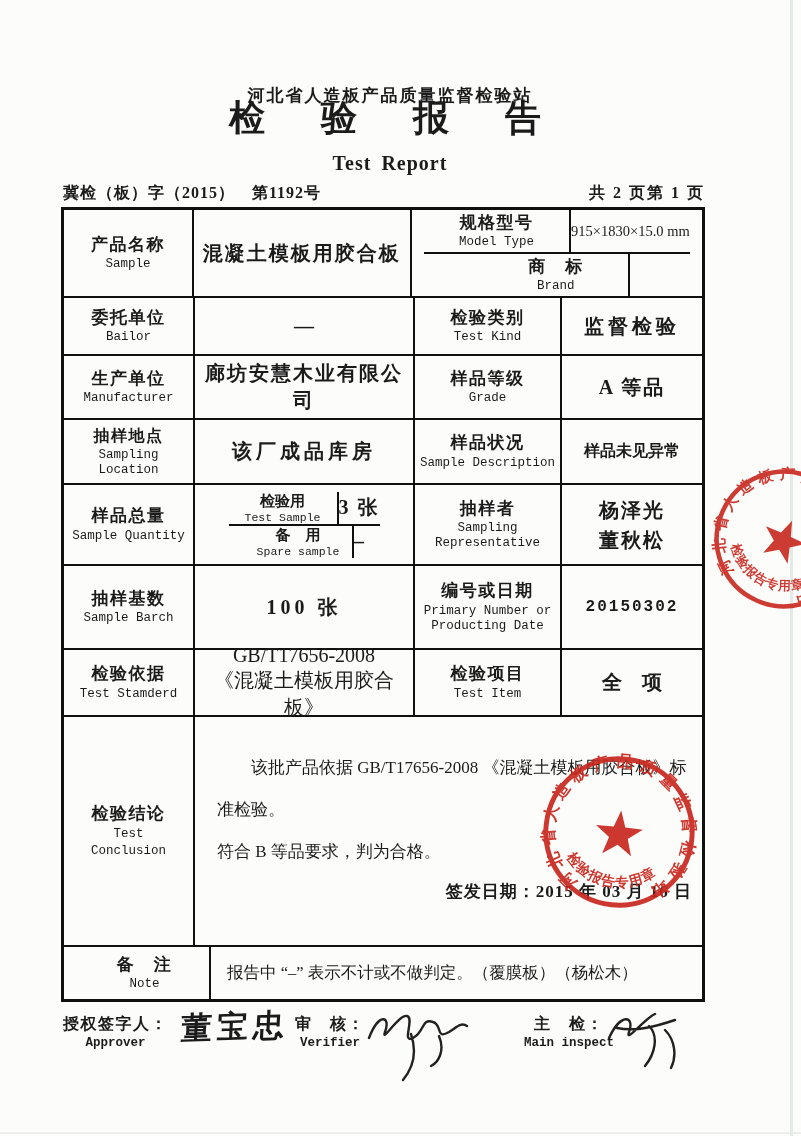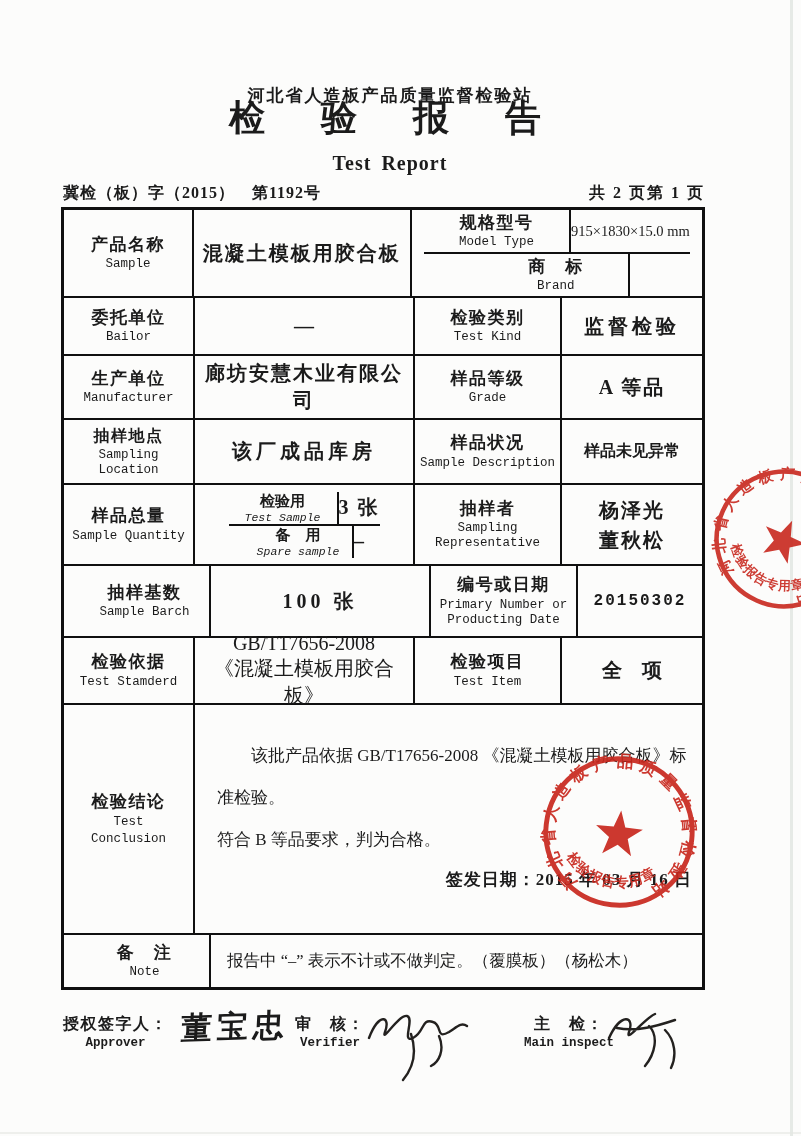--- a/index.html
+++ b/index.html
@@ -43,21 +43,21 @@
   .half{display:flex;flex:1;}
   .half.top{border-bottom:2.5px solid #101010;}
   .half .c{border-right:2.5px solid #101010;}
   .half .c:last-child{border-right:none;}
   .h3{width:147px;} .h4{flex:1;}
   .q-label{width:110px;} .q-val{flex:1;}
   .q-row{display:flex;flex:1;}
   .q-row.top{border-bottom:2.5px solid #101010;}
   .q-label{border-right:2.5px solid #101010;}
   .small-cn{font-size:15px;font-weight:600;}
-  .small-en{font-size:11.5px;font-family:"Liberation Mono","DejaVu Sans Mono",monospace;font-style:italic;}
+  .small-en{font-size:11.5px;font-family:"Liberation Mono","DejaVu Sans Mono",monospace;}
   .two-line{line-height:1.5;}
   .merge{flex:1;border-right:none;position:relative;display:block;text-align:left;}
   .conc-text{padding:30px 14px 0 22px;font-size:17px;font-weight:500;line-height:42px;}
   .conc-indent{text-indent:2em;}
   .issue-date{position:absolute;right:10px;bottom:42px;font-size:17px;font-weight:600;letter-spacing:1px;}
   .note-text{padding:0 10px 0 16px;font-size:16.5px;font-weight:500;
      display:flex;align-items:center;height:100%;box-sizing:border-box;}
 
   
   .stamp{position:absolute;pointer-events:none;}
@@ -198,21 +198,21 @@
     <div class="c w3">
       <div class="cn">抽样者</div>
       <div class="en">Sampling Representative</div>
     </div>
     <div class="c w4">
       <div class="val ls2 two-line">杨泽光</div>
       <div class="val ls2 two-line">董秋松</div>
     </div>
   </div>
 
-  <div class="t-row" style="height:72px;padding-left:16px;">
+  <div class="t-row" style="height:84px;">
     <div class="c w1">
       <div class="cn">抽样基数</div>
       <div class="en">Sample Barch</div>
     </div>
     <div class="c w2">
       <div class="val ls4">100 张</div>
     </div>
     <div class="c w3">
       <div class="cn">编号或日期</div>
       <div class="en">Primary Number or Producting Date</div>

